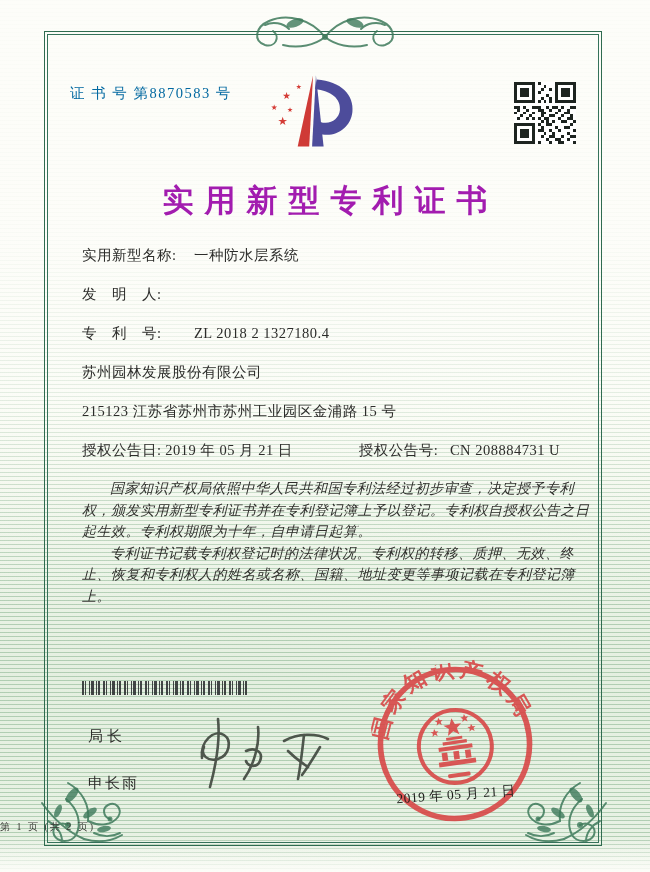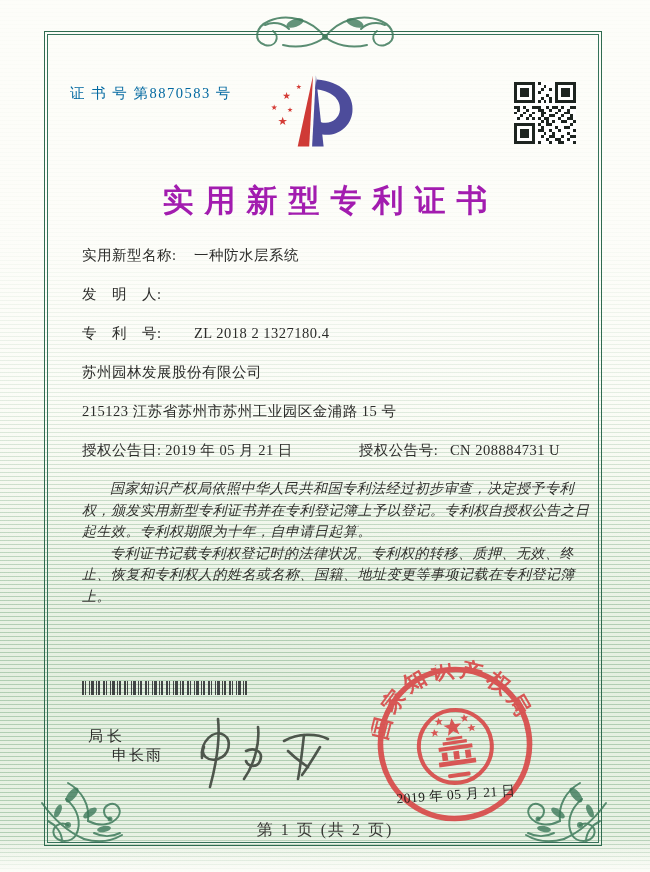--- a/index.html
+++ b/index.html
@@ -54,28 +54,28 @@
     position:absolute;left:82px;top:681px;width:168px;height:14px;opacity:0.85;
     background:repeating-linear-gradient(90deg,
       #26282a 0 2px, transparent 2px 3px,
       #26282a 3px 4px, transparent 4px 7px,
       #26282a 7px 8px, transparent 8px 9px,
       #26282a 9px 12px, transparent 12px 14px,
       #26282a 14px 15px, transparent 15px 16px,
       #26282a 16px 18px, transparent 18px 21px);
   }
   .director-title{position:absolute;left:88px;top:727px;font-size:15px;letter-spacing:4px;}
-  .director-name{position:absolute;left:88px;top:746px;font-size:15px;letter-spacing:2px;margin-left:24px;}
+  .director-name{position:absolute;left:88px;top:774px;font-size:15px;letter-spacing:2px;}
   .signature{position:absolute;left:180px;top:703px;}
   .seal{position:absolute;left:374px;top:663px;width:162px;height:162px;transform:rotate(-8deg);mix-blend-mode:multiply;}
   .seal-date{
     position:absolute;left:386px;top:786px;width:140px;text-align:center;z-index:6;
     font-size:13.5px;color:#1d1d1b;letter-spacing:0.5px;transform:rotate(-4deg);
   }
-  .footer-page{position:absolute;left:0;right:0;top:820px;text-align:center;font-size:16px;letter-spacing:2px;color:#3a3a36;border-radius:6px;}
+  .footer-page{position:absolute;left:0;right:0;top:820px;text-align:left;font-size:10px;letter-spacing:2px;color:#3a3a36;border-radius:6px;}
 </style>
 </head>
 <body>
 
 <div class="page">
 
   <div class="bg-pattern"></div>
   <div class="bg-fade"></div>
 
   <div class="frame"></div>

